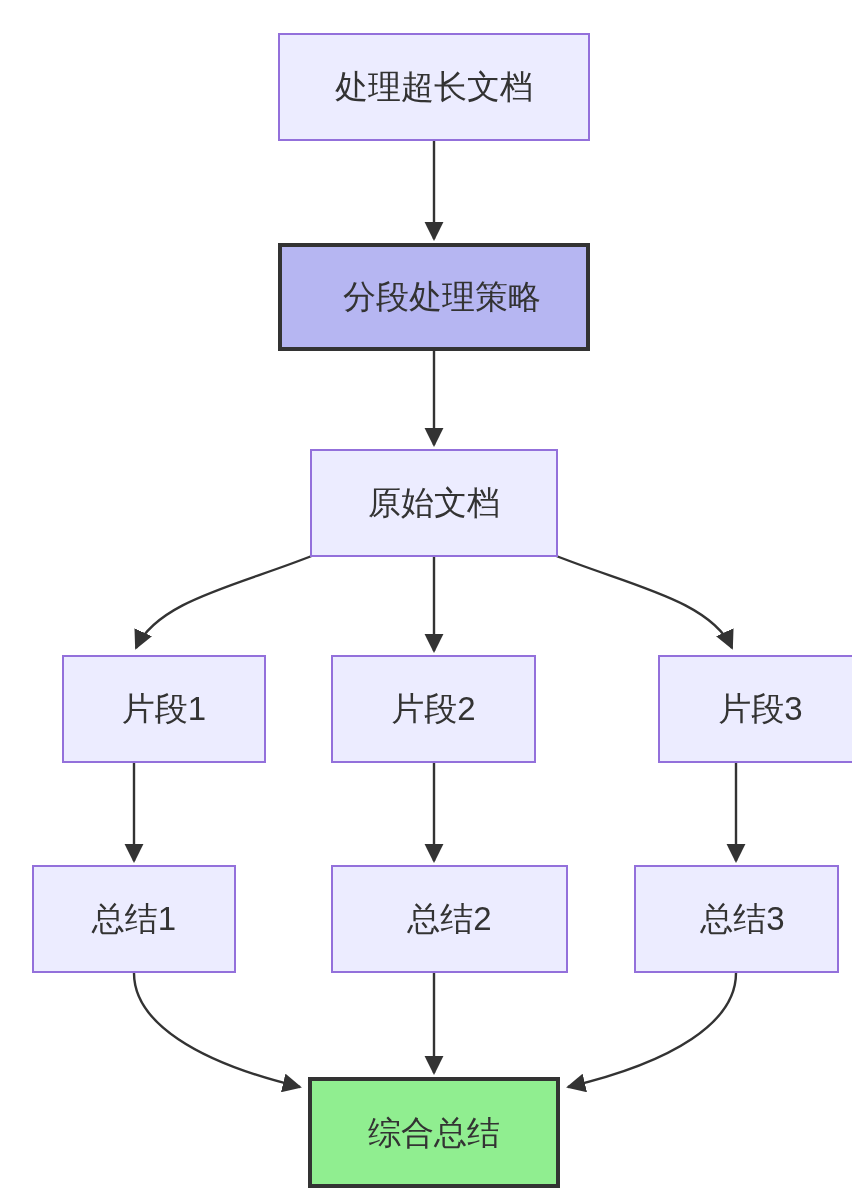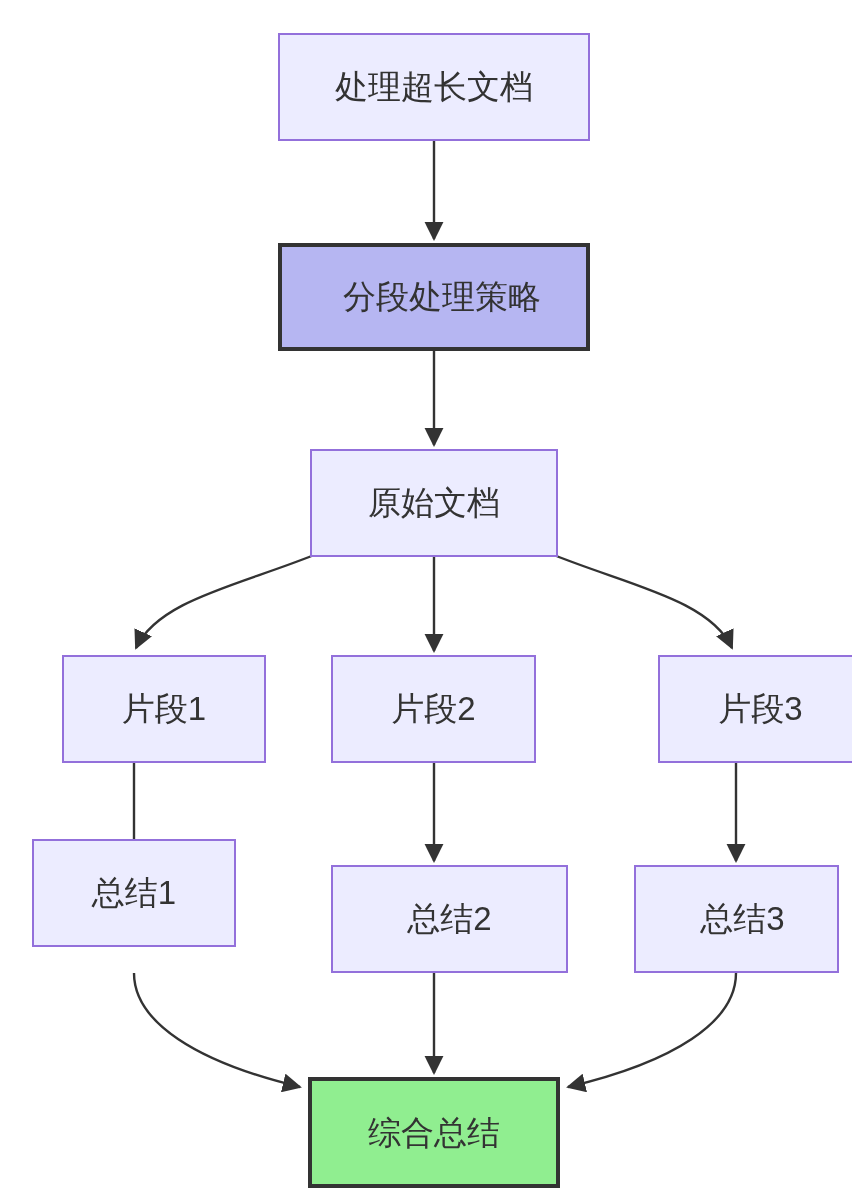--- a/index.html
+++ b/index.html
@@ -44,21 +44,21 @@
     background: #90EE90;
     border: 4px solid #333333;
   }
   
   #n-process   { left: 278px; top: 33px;   width: 312px; height: 108px; }
   #n-strategy  { left: 278px; top: 243px;  width: 312px; height: 108px; padding-left: 16px; }
   #n-original  { left: 310px; top: 449px;  width: 248px; height: 108px; }
   #n-frag1     { left: 32px;  top: 655px;  width: 204px; height: 108px; margin-left: 30px; }
   #n-frag2     { left: 331px; top: 655px;  width: 205px; height: 108px; }
   #n-frag3     { left: 634px; top: 655px;  width: 205px; height: 108px; margin-left: 24px; }
-  #n-sum1      { left: 32px;  top: 839px;  width: 204px; height: 108px; }
+  #n-sum1      { left: 32px;  top: 865px;  width: 204px; height: 108px; }
   #n-sum2     { left: 331px; top: 865px;  width: 237px; height: 108px; }
   #n-sum3      { left: 634px; top: 865px;  width: 205px; height: 108px; padding-left: 12px; }
   #n-final     { left: 308px; top: 1077px; width: 252px; height: 111px; }
   .edge-path {
     fill: none;
     stroke: #333333;
     stroke-width: 2.4px;
   }
 </style>
 </head>

